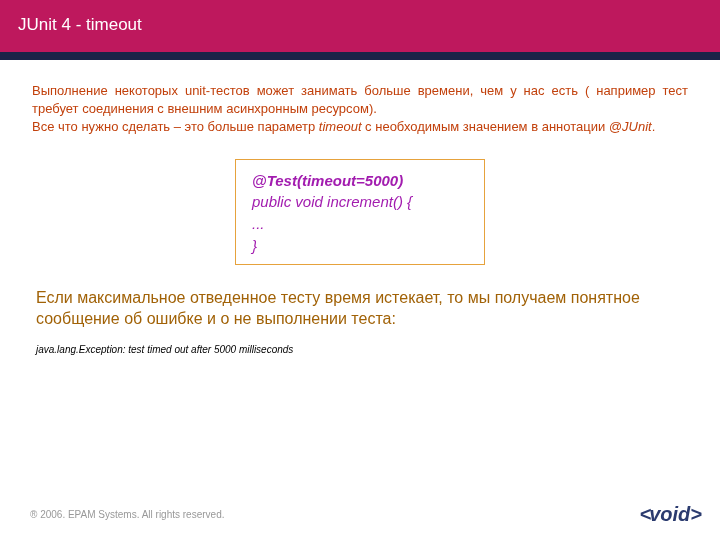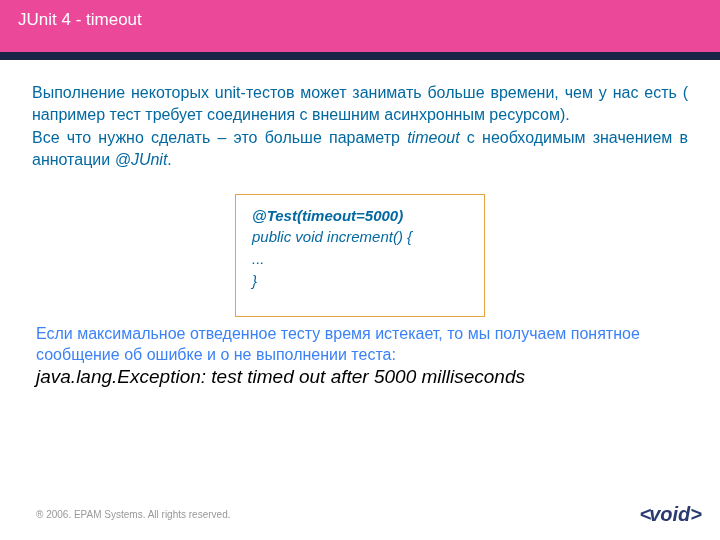--- a/index.html
+++ b/index.html
@@ -5,65 +5,67 @@
   * { margin: 0; padding: 0; box-sizing: border-box; }
   body {
     width: 720px;
     height: 540px;
     font-family: Arial, Helvetica, sans-serif;
     background: #fff;
     position: relative;
     overflow: hidden;
   }
   .header {
-    background: #ec4899;
+    background: #be185d;
     color: #fff;
     padding: 10px 18px 12px 18px;
     font-size: 17px;
     border-bottom: 8px solid #1a2348;
     height: 60px;
     display: flex;
+    align-items: center;
   }
   .content {
     padding: 22px 32px 0 32px;
   }
   .para1 {
-    font-size: 16px;
-    color: #0369a1;
+    font-size: 13px;
+    color: #c2410c;
     text-align: justify;
     line-height: 1.4;
   }
   .kw { font-style: italic; font-weight: normal; }
   .codebox {
     border: 1px solid #e6a23c;
     width: 250px;
     margin: 22px auto 0 auto;
-    padding: 10px 12px 24px 16px;
+    padding: 10px 12px 7px 16px;
     font-style: italic;
     font-size: 15px;
     line-height: 1.45;
-    color: #0369a1;
+    color: #a21caf;
   }
   .codebox .an { font-weight: bold; font-style: italic; }
   .para2 {
-    margin-top: 6px;
+    margin-top: 22px;
     font-size: 16px;
-    color: #3b82f6;
+    color: #a16207;
     line-height: 1.35;
     padding: 0 4px;
   }
   .errline {
-    font-size: 19px;
+    margin-top: 14px;
+    font-size: 10px;
     font-style: italic;
     padding: 0 4px;
   }
   .footer {
     position: absolute;
     bottom: 14px;
-    left: 36px;
+    left: 30px;
     right: 20px;
     display: flex;
     align-items: center;
     justify-content: space-between;
   }
   .copyright {
     font-size: 10px;
     color: #999;
   }
   .logo {

